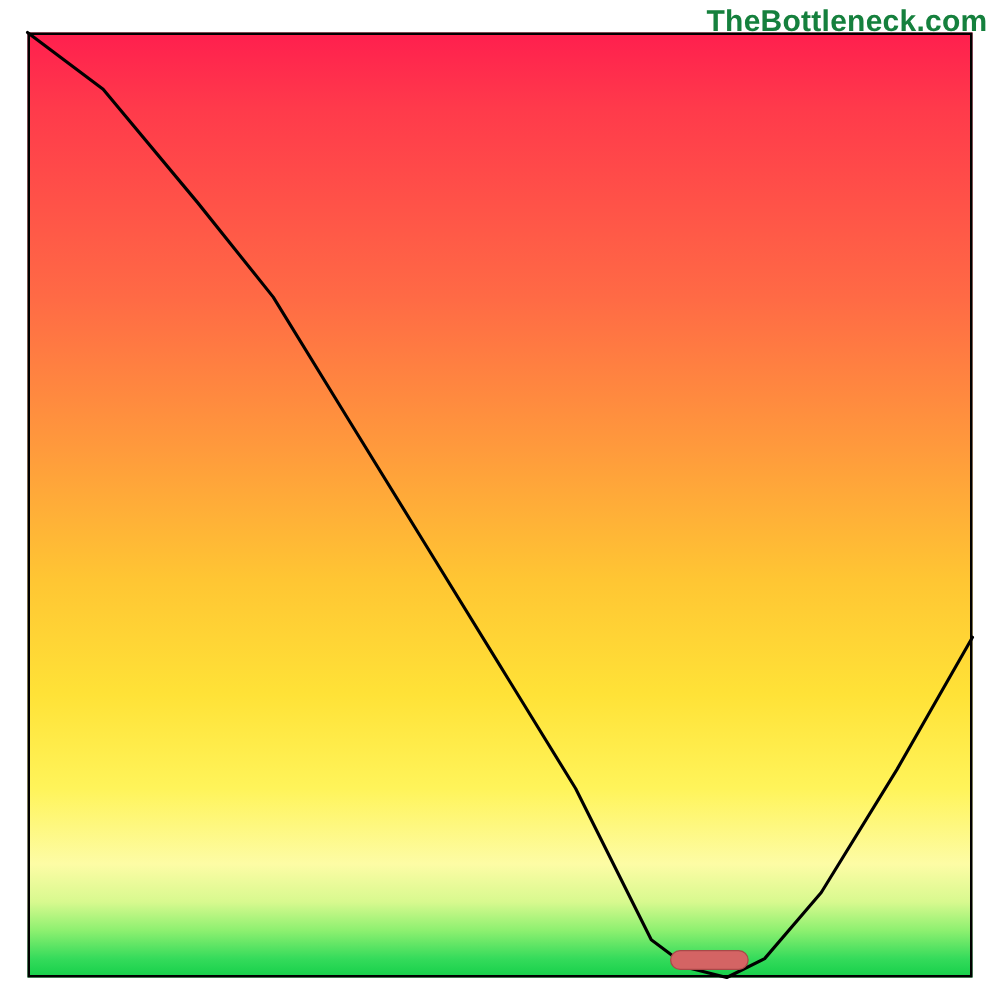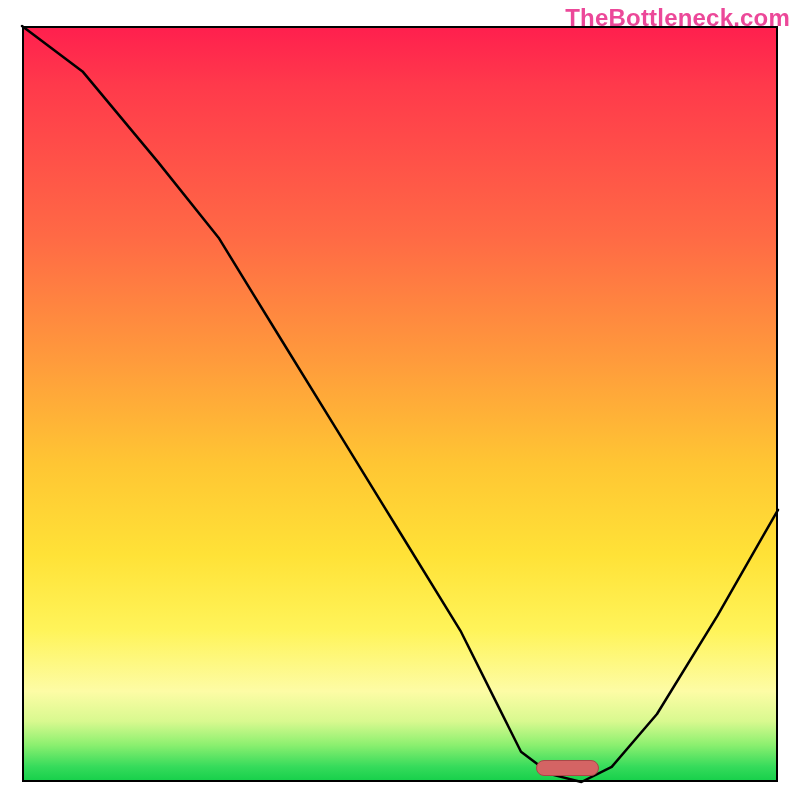--- a/index.html
+++ b/index.html
@@ -15,21 +15,21 @@
     position: relative;
     width: 800px;
     height: 800px;
   }
   .watermark {
     position: absolute;
     right: 10px;
     top: 4px;
     font-size: 24px;
     font-weight: 600;
-    color: #ec4899;
+    color: #15803d;
     letter-spacing: 0.2px;
   }
   .plot-area {
     position: absolute;
     left: 22px;
     top: 26px;
     width: 756px;
     height: 756px;
   }
   .gradient {

